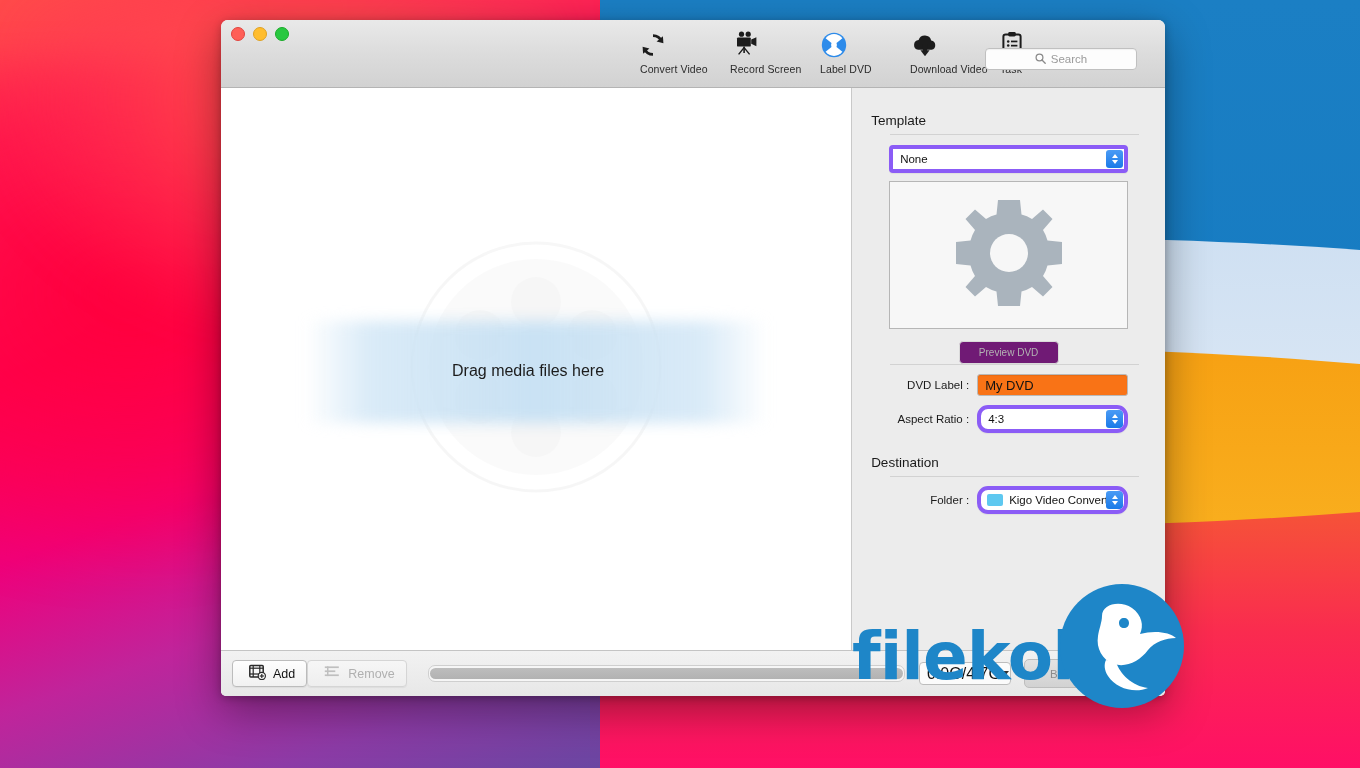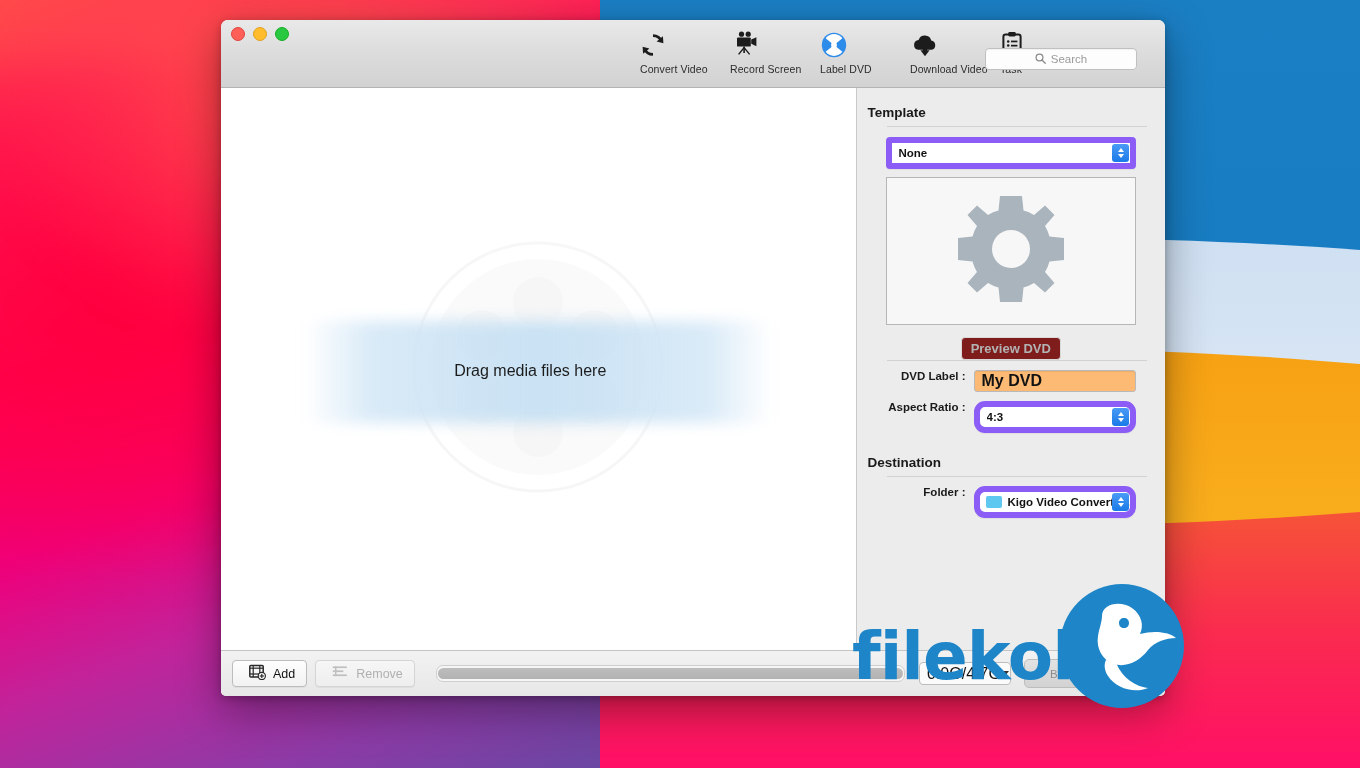--- a/index.html
+++ b/index.html
@@ -132,40 +132,39 @@
     position: absolute; left: 0; right: 16px; top: 274px;
     text-align: center;
     font-size: 16px;
     color: #1c1c1c;
   }
 
   
   #sidebar {
     flex: 0 0 277px;
     background: #ececec;
-    padding: 4px;
+    padding: 12px;
     position: relative;
-    font-weight: bold;
   }
   .sb-section-title {
     font-size: 13.5px;
     color: #1a1a1a;
     padding: 13px 0 6px 7px;
   }
   .sb-rule {
     height: 1px; background: #d2d2d2; margin: 0 14px 0 26px;
   }
   .sb-pad { padding: 0 25px; }
 
   
   .popup {
     position: relative;
     height: 20px;
     background: #ffffff;
-    border: 6px solid #8b5cf6;
+    border: 4px solid #8b5cf6;
     border-radius: 4px;
     display: flex; align-items: center;
     box-shadow: 0 1px 1px rgba(0,0,0,0.06);
     font-size: 11.5px;
     color: #121212;
     padding-left: 7px;
     overflow: hidden;
   }
   .popup .arrowbox {
     position: absolute; right: 1px; top: 1px; bottom: 1px;
@@ -185,45 +184,45 @@
     height: 146px;
     background: #f7f7f7;
     border: 1px solid #b6b6b6;
     display: flex; align-items: center; justify-content: center;
   }
   .preview-btn {
     margin: 12px auto 0 auto;
     width: 98px; height: 21px;
     border: 1px solid #dadada;
     border-radius: 4px;
-    background: #7f1d1d;
+    background: #701a75;
     color: #b3b3b3;
-    font-size: 13px;
+    font-size: 10px;
     display: flex; align-items: center; justify-content: center;
   }
 
   .field-row {
-    display: flex; 
+    display: flex; align-items: center;
     margin: 9px 25px 0 0;
   }
   .field-label {
     width: 105px;
     text-align: right;
     font-size: 11.5px;
     color: #1a1a1a;
     padding-right: 8px;
     white-space: nowrap;
   }
   .text-input {
     flex: 1;
     height: 20px;
-    background: #fdba74;
+    background: #f97316;
     border: 1px solid #b9b9b9;
     border-radius: 3px;
-    font-size: 16px;
+    font-size: 13px;
     color: #121212;
     display: flex; align-items: center;
     padding-left: 7px;
     box-shadow: inset 0 1px 1px rgba(0,0,0,0.07);
   }
   .popup-row { flex: 1; border-radius: 11px; }
   .folder-chip {
     width: 16px; height: 12px;
     background: #5ec8f0;
     border-radius: 2px;
@@ -540,21 +539,21 @@
             <rect x="3.6" y="1.4" width="1.2" height="11.6" fill="#2a2a2a"></rect>
             <rect x="10.2" y="1.4" width="1.2" height="11.6" fill="#2a2a2a"></rect>
             <circle cx="12.8" cy="12" r="3.6" fill="#fff" stroke="#2a2a2a" stroke-width="1.2"></circle>
             <rect x="12.2" y="9.9" width="1.2" height="4.2" fill="#2a2a2a"></rect>
             <rect x="10.7" y="11.4" width="4.2" height="1.2" fill="#2a2a2a"></rect>
           </svg>
         </span>
         <span>Add</span>
       </div>
 
-      <div class="bb-btn disabled" style="margin-left:8px;">
+      <div class="bb-btn disabled" style="margin-left:0;">
         <span>
           <svg width="17" height="15" viewBox="0 0 17 15">
             <rect x="0.8" y="1.4" width="14" height="1.7" fill="#bfbfbf"></rect>
             <rect x="0.8" y="5.4" width="10.5" height="1.7" fill="#bfbfbf"></rect>
             <rect x="0.8" y="9.4" width="14" height="1.7" fill="#bfbfbf"></rect>
             <rect x="3" y="1.4" width="1.5" height="9.7" fill="#bfbfbf"></rect>
           </svg>
         </span>
         <span>Remove</span>
       </div>

